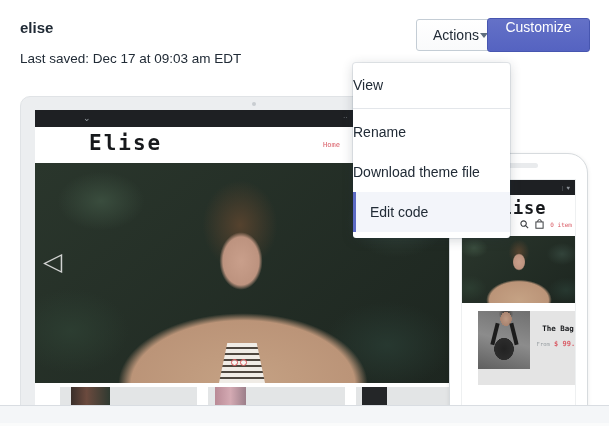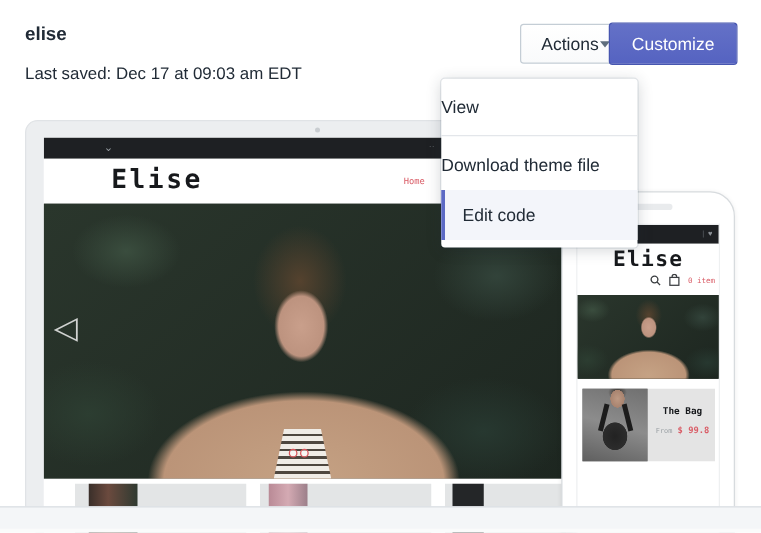--- a/index.html
+++ b/index.html
@@ -24,21 +24,21 @@
   .caret {
     width: 0; height: 0; display: inline-block;
     border-left: 4px solid transparent; border-right: 4px solid transparent;
     border-top: 5px solid #5f6e7d;
   }
   .btn-customize {
     left: 487px; top: 18px; width: 103px; height: 34px;
     background: linear-gradient(#6471c7, #5563c1);
     border: 1px solid #4756b0; border-radius: 3px;
     color: #ffffff; font-size: 14px;
-    display: flex; align-items: center; justify-content: center; cursor: pointer;
+    display: flex; justify-content: center; cursor: pointer;
   }
 
   
   .menu {
     left: 353px; top: 63px; width: 157px; z-index: 40;
     background: #ffffff; border-radius: 3px; padding: 2px 0 6px;
     box-shadow: 0 0 0 1px rgba(6,44,82,.09), 0 2px 12px rgba(33,43,54,.2);
   }
   .menu-item {
     height: 40px; display: flex; align-items: center; 
@@ -143,21 +143,21 @@
     background-image:
       radial-gradient(ellipse 9px 12px at 57px 26px, #c99f8b 0%, #bd937f 60%, rgba(0,0,0,0) 72%),
       radial-gradient(ellipse 15px 18px at 57px 16px, #55422e 0%, rgba(0,0,0,0) 70%),
       radial-gradient(ellipse 42px 26px at 57px 64px, #c5a284 0%, #bb9478 70%, rgba(0,0,0,0) 78%),
       radial-gradient(ellipse 20px 14px at 12px 12px, #3a4d3e, rgba(0,0,0,0) 70%),
       radial-gradient(ellipse 22px 16px at 100px 18px, #32433a, rgba(0,0,0,0) 70%),
       radial-gradient(ellipse 24px 18px at 8px 52px, #2c3d31, rgba(0,0,0,0) 70%),
       radial-gradient(ellipse 26px 18px at 104px 54px, #273830, rgba(0,0,0,0) 70%),
       linear-gradient(140deg, #2a362c, #1d2620);
   }
-  .m-product { width: 106px; height: 58px; margin: 8px 0 0 4px; background: #e4e4e4; position: relative; }
+  .m-product { width: 106px; height: 74px; margin: 8px 0 0 16px; background: #e4e4e4; position: relative; }
   .man {
     position: absolute; left: 0; top: 0; width: 52px; height: 58px;
     background-color: #7d7d7d;
     background-image:
       radial-gradient(ellipse 8px 10px at 28px 8px, #bd9983 0%, #a8836f 70%, rgba(0,0,0,0) 72%),
       radial-gradient(ellipse 10px 8px at 28px 3px, #2e2620 0%, rgba(0,0,0,0) 75%),
       radial-gradient(ellipse 16px 18px at 26px 38px, #222222 0%, #2c2c2c 60%, rgba(0,0,0,0) 63%),
       linear-gradient(15deg, #5f5f5f 0%, #8c8c8c 50%, #707070 100%);
   }
   .man i { position: absolute; width: 4px; height: 22px; background: #1c1c1c; display: block; }
@@ -261,17 +261,18 @@
           <span class="amount">$ 99.8</span>
         </div>
       </div>
     </div>
   </div>
 </div>
 
 <div class="abs menu">
   <div class="menu-item">View</div>
   <div class="menu-divider"></div>
+  <div class="menu-item">Rename</div>
   <div class="menu-item">Download theme file</div>
   <div class="menu-item active">Edit code</div>
 </div>
 
 <div class="abs strip"></div>
 
 </body></html>

